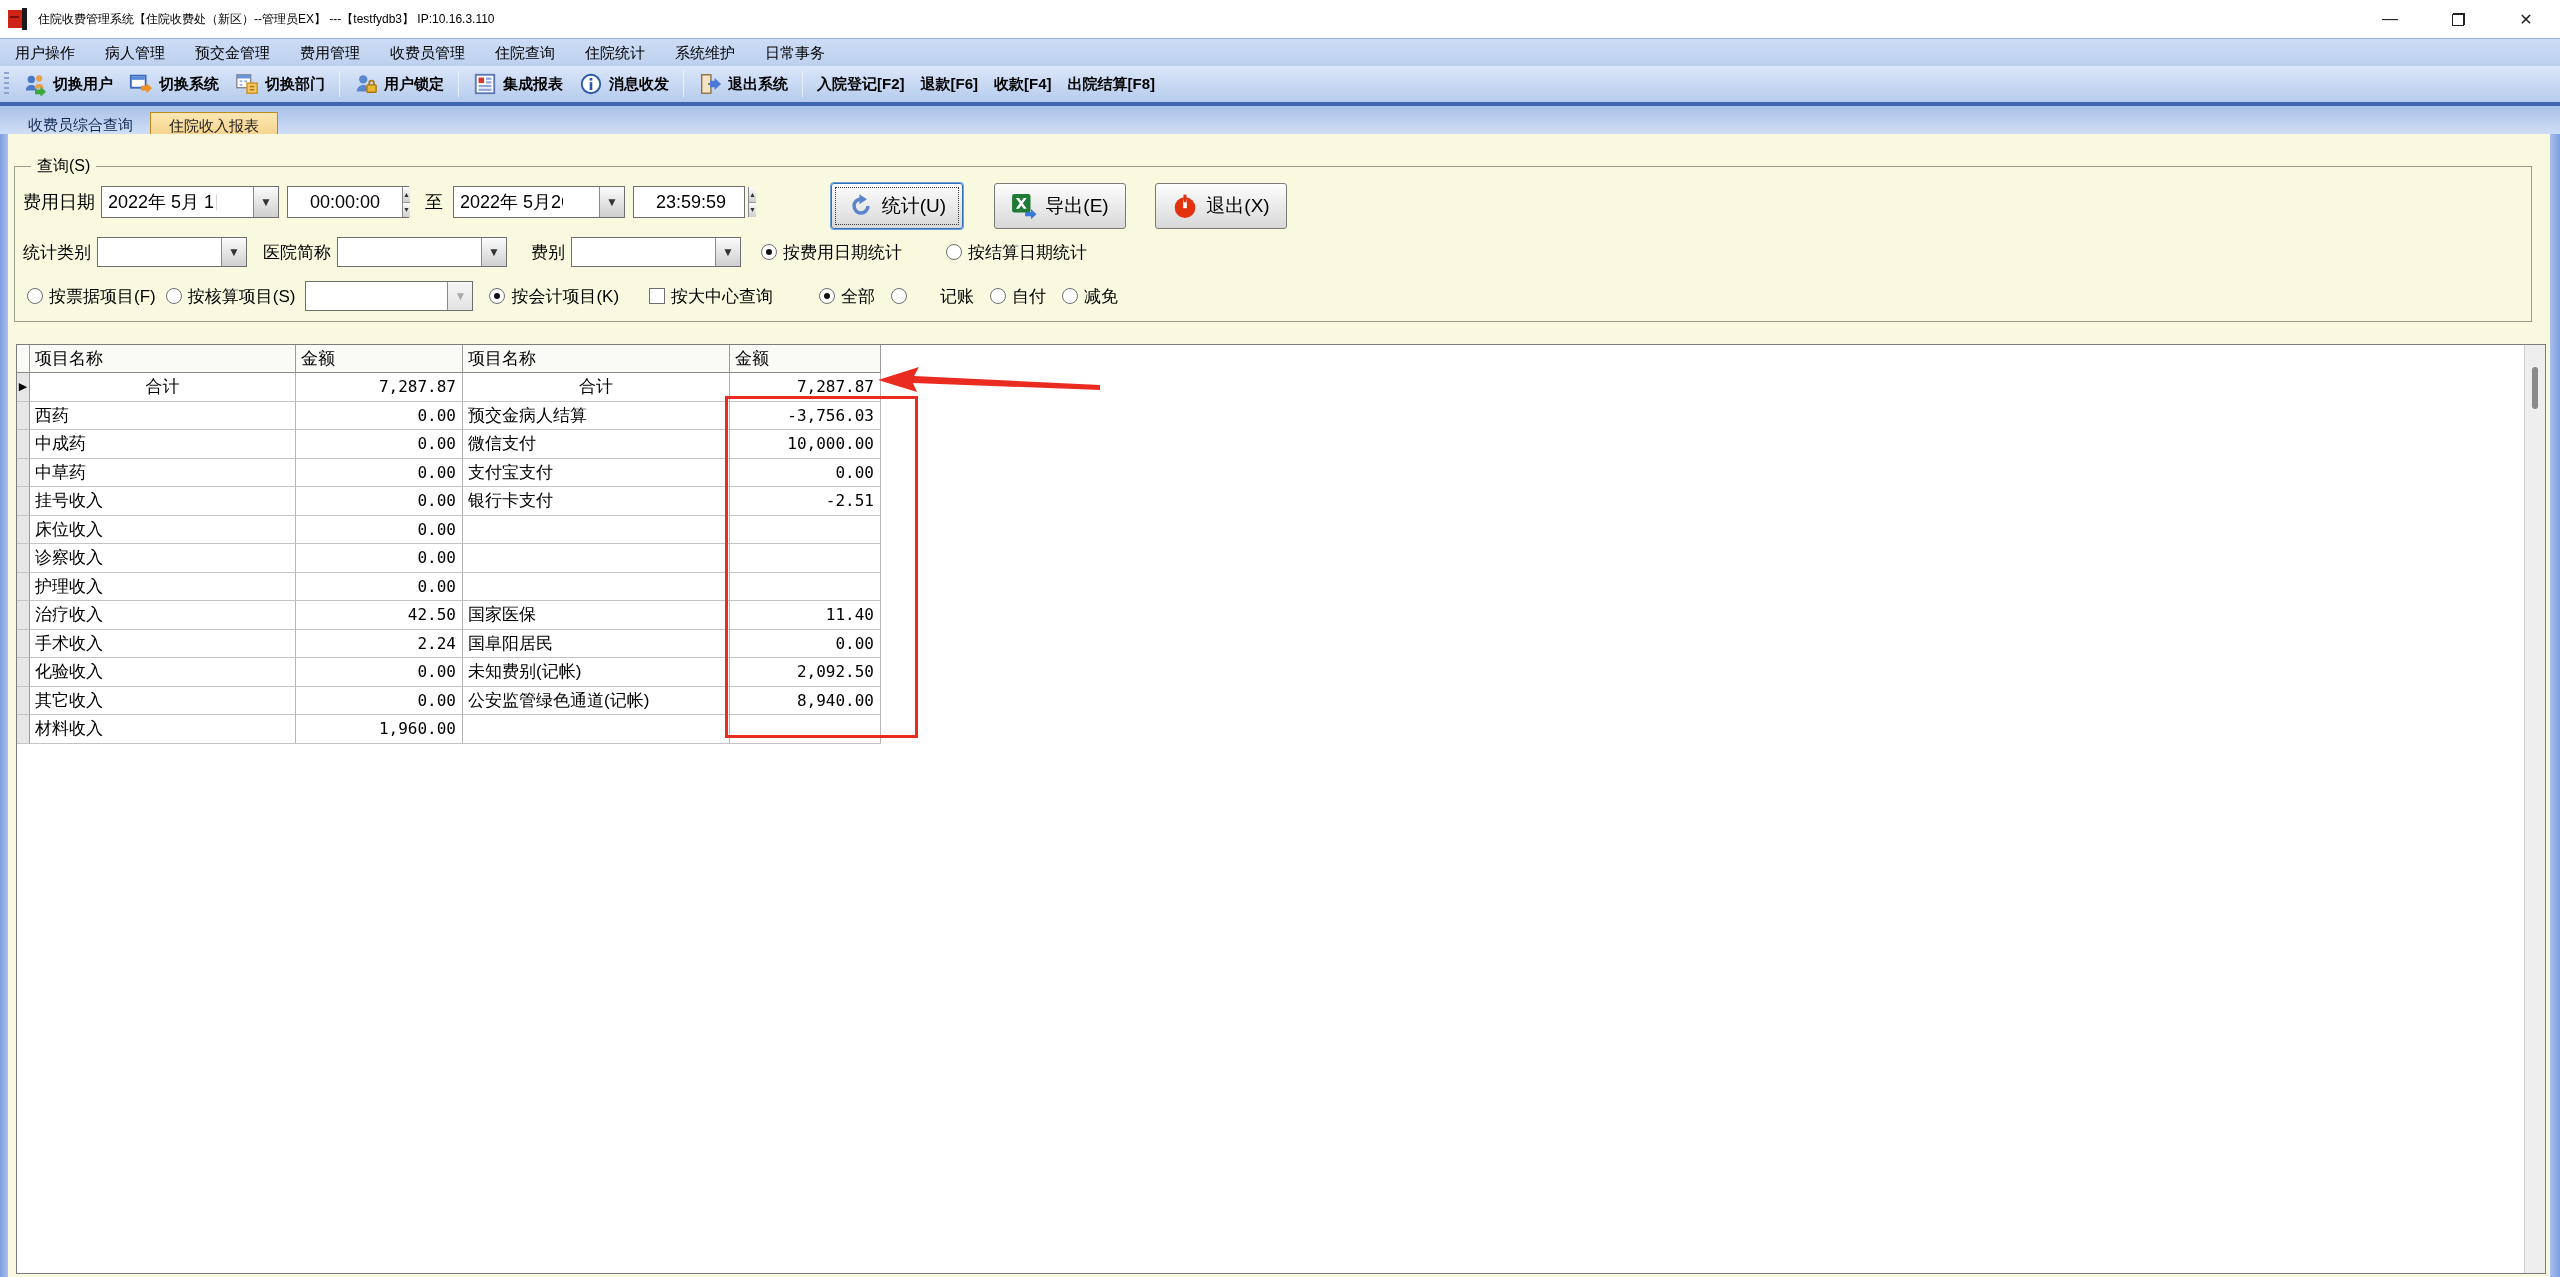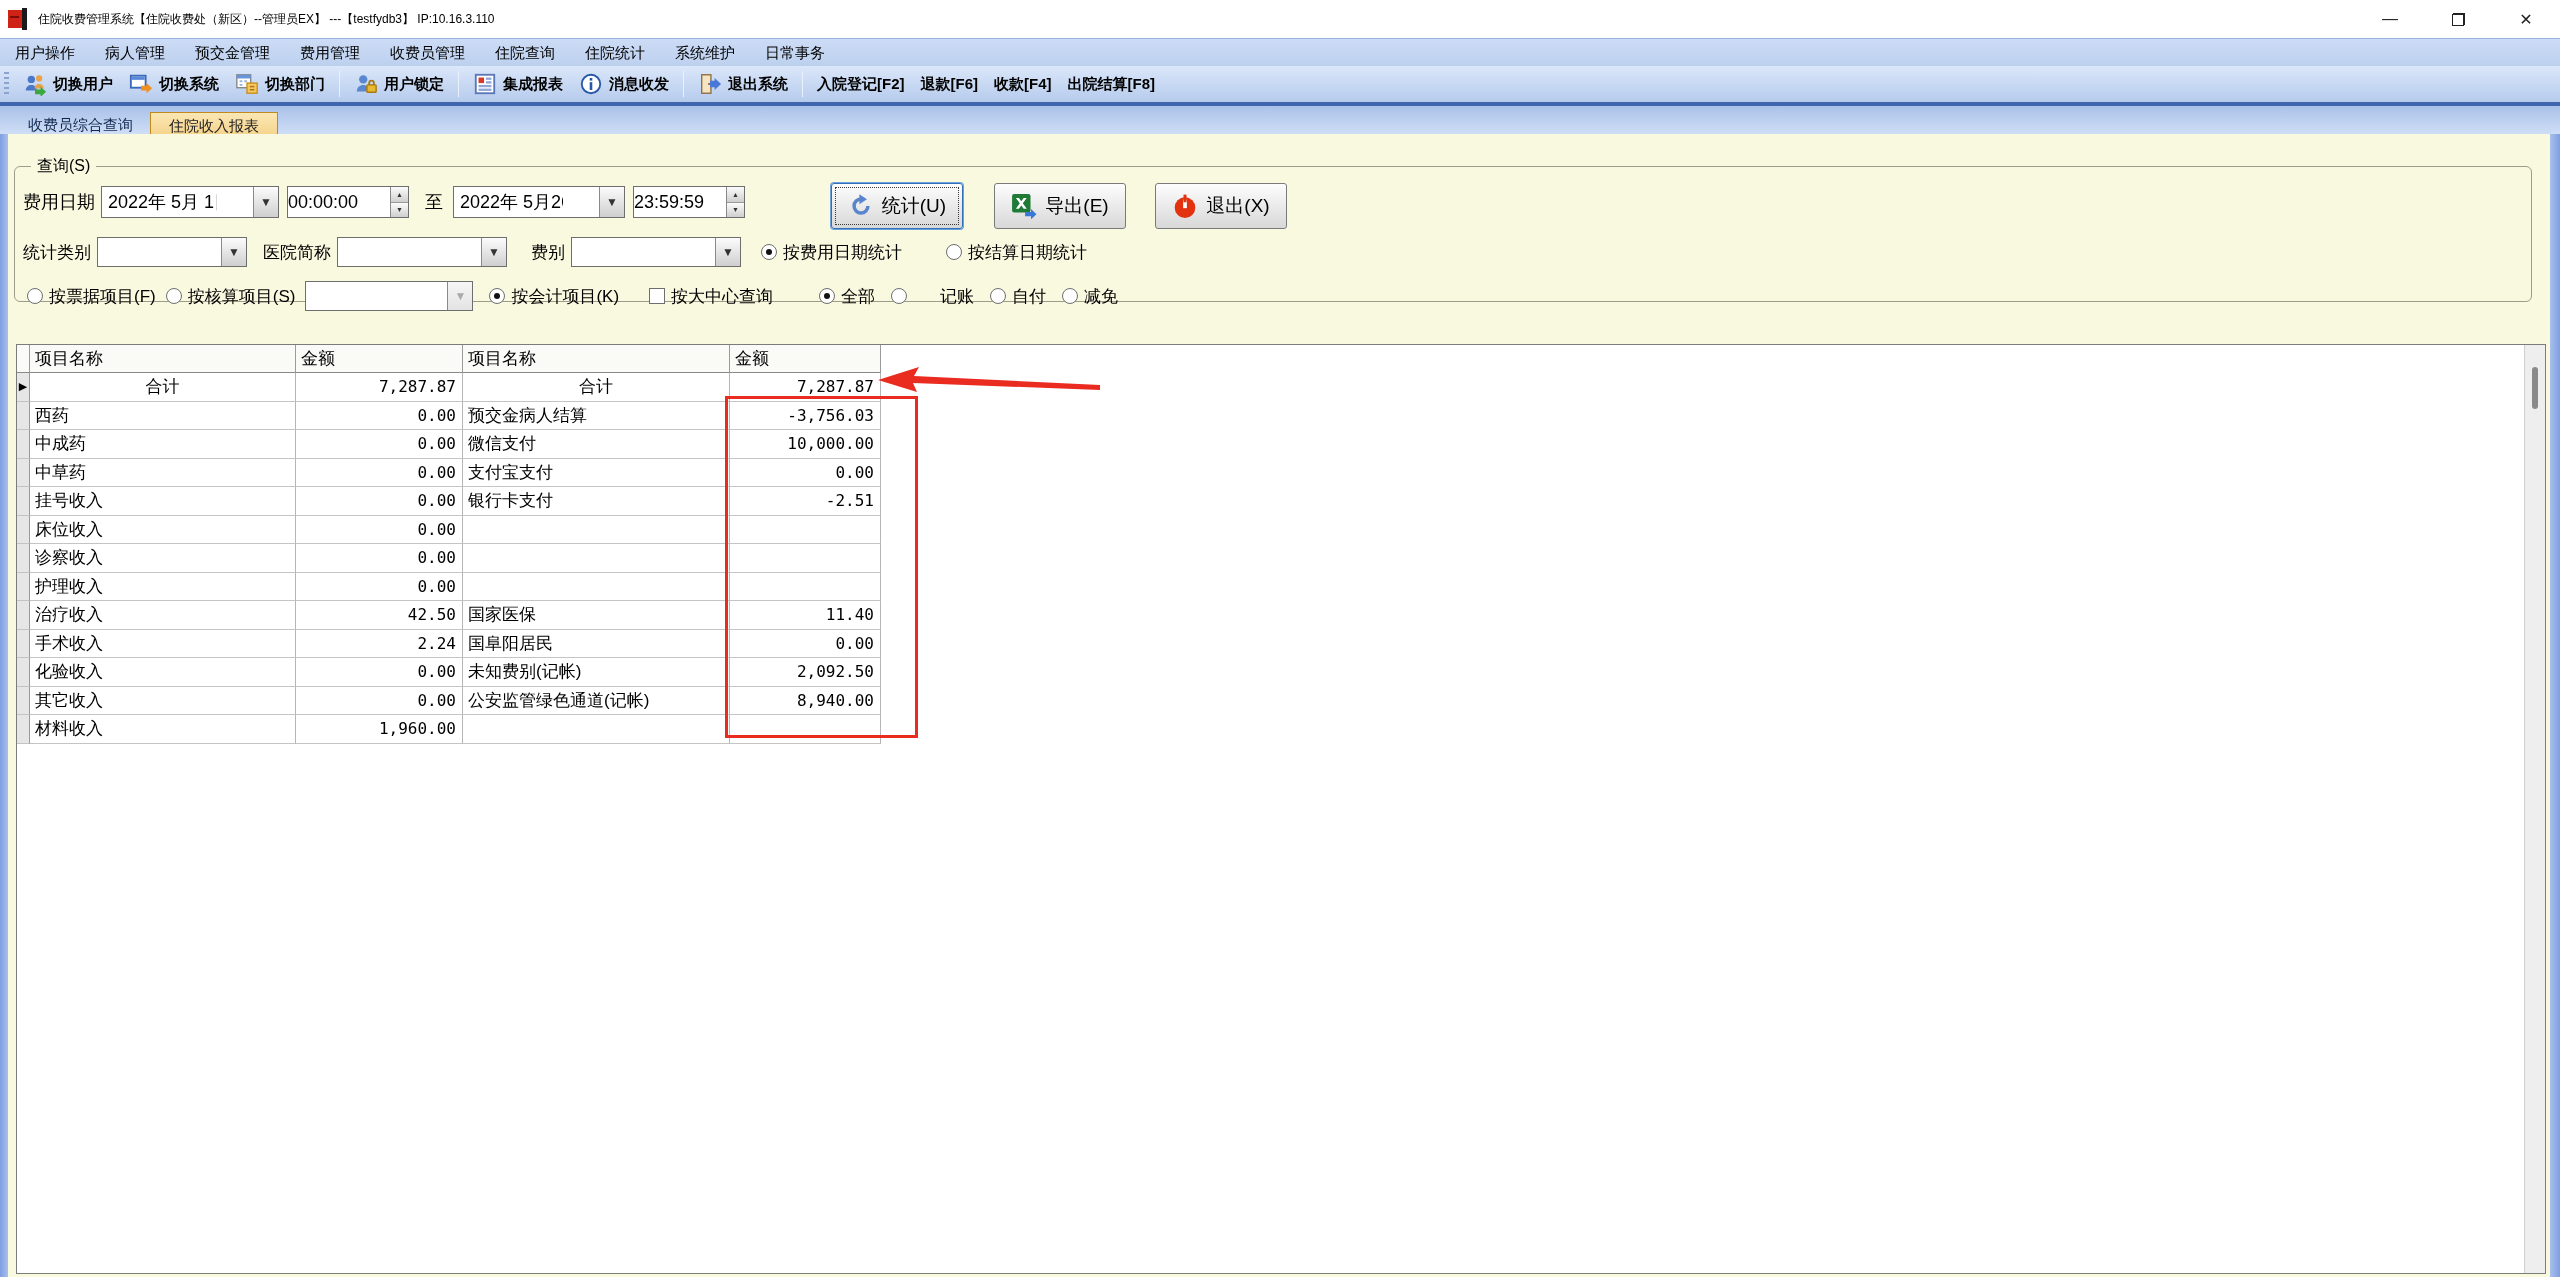--- a/index.html
+++ b/index.html
@@ -31,34 +31,34 @@
   .tabstrip { position:absolute; left:0; top:102px; width:2560px; height:32px; background:linear-gradient(#a9c1e8,#cfdef6); border-top:4px solid #3f66ad; }
   .tab { position:absolute; top:6px; height:26px; line-height:26px; font-size:15px; padding:0 18px; color:#10284f; }
   .tab.active { background:linear-gradient(#fbe7b4,#f4d187); border:1px solid #c08a1e; border-bottom:none; color:#222; }
 
   
   .mainpanel { position:absolute; left:0; top:134px; width:2560px; height:1143px; background:#f9f9e0; }
   .edge-l { position:absolute; left:0; top:134px; width:8px; height:1143px; background:linear-gradient(90deg,#7e9ee2,#a9c0ec); }
   .edge-r { position:absolute; right:0; top:134px; width:10px; height:1143px; background:linear-gradient(90deg,#a9c0ec,#7e9ee2); }
 
   
-  .querybox { position:absolute; left:14px; top:166px; width:2518px; height:136px; border:1px solid #9d9d8b; border-radius:6px; }
+  .querybox { position:absolute; left:14px; top:166px; width:2518px; height:156px; border:1px solid #9d9d8b; border-radius:0; }
   .qlabel { position:absolute; left:16px; top:-11px; background:#f9f9e0; padding:0 6px; font-size:16px; }
   .qrow { position:absolute; left:0; width:100%; display:flex; align-items:center; }
   .lbl { font-size:18px; white-space:nowrap; }
   .lbl17 { font-size:17px; white-space:nowrap; }
 
   .combo { display:flex; align-items:center; height:32px; background:#fff; border:1px solid #6e6e6e;gap:36px; }
   .combo .val { flex:1; font-size:18px; padding:0 6px; white-space:nowrap; overflow:hidden; }
   .combo .drop { width:25px; height:100%; border-left:1px solid #8a8a8a; background:linear-gradient(#fcfcfc,#cfcfcf); display:flex; align-items:center; justify-content:center; font-size:12px; color:#333; }
   .combo.small { height:30px; } .combo.small .val { font-size:16px; }
   .combo.disabled { background:#fff; } .combo.disabled .drop { color:#aaa; background:linear-gradient(#f6f6f6,#e3e3e3); }
 
   .spinbox { display:flex; align-items:stretch; height:32px; background:#fff; border:1px solid #6e6e6e; }
-  .spinbox .val { flex:1; font-size:18px; padding:0 0; display:flex; align-items:center; }
+  .spinbox .val { flex:1; font-size:18px; padding:0 22px; display:flex; align-items:center; }
   .spin { width:18px; display:flex; flex-direction:column; border-left:1px solid #8a8a8a; }
   .spin span { flex:1; font-size:7px; display:flex; align-items:center; justify-content:center; background:linear-gradient(#fcfcfc,#cfcfcf); color:#333; }
   .spin span:first-child { border-bottom:1px solid #9a9a9a; }
 
   .pushbtn { position:absolute; height:46px; width:132px; display:flex; align-items:center; justify-content:center; gap:8px; font-size:19px; background:linear-gradient(#fdfdfd,#d8d8d8); border:1px solid #7a7a7a; border-radius:3px; }
   .pushbtn svg { width:26px; height:26px; }
   .pushbtn.focused { border:1px solid #2f6fbe; box-shadow:0 0 0 1px #6fa0d8; outline:1.5px dotted #3a3a3a; outline-offset:-5px; }
 
   .rad { width:16px; height:16px; border-radius:50%; background:#fff; border:1px solid #6e6e6e; position:relative; flex:none; }
   .rad.on::after { content:''; position:absolute; inset:4px; border-radius:50%; background:#111; }

